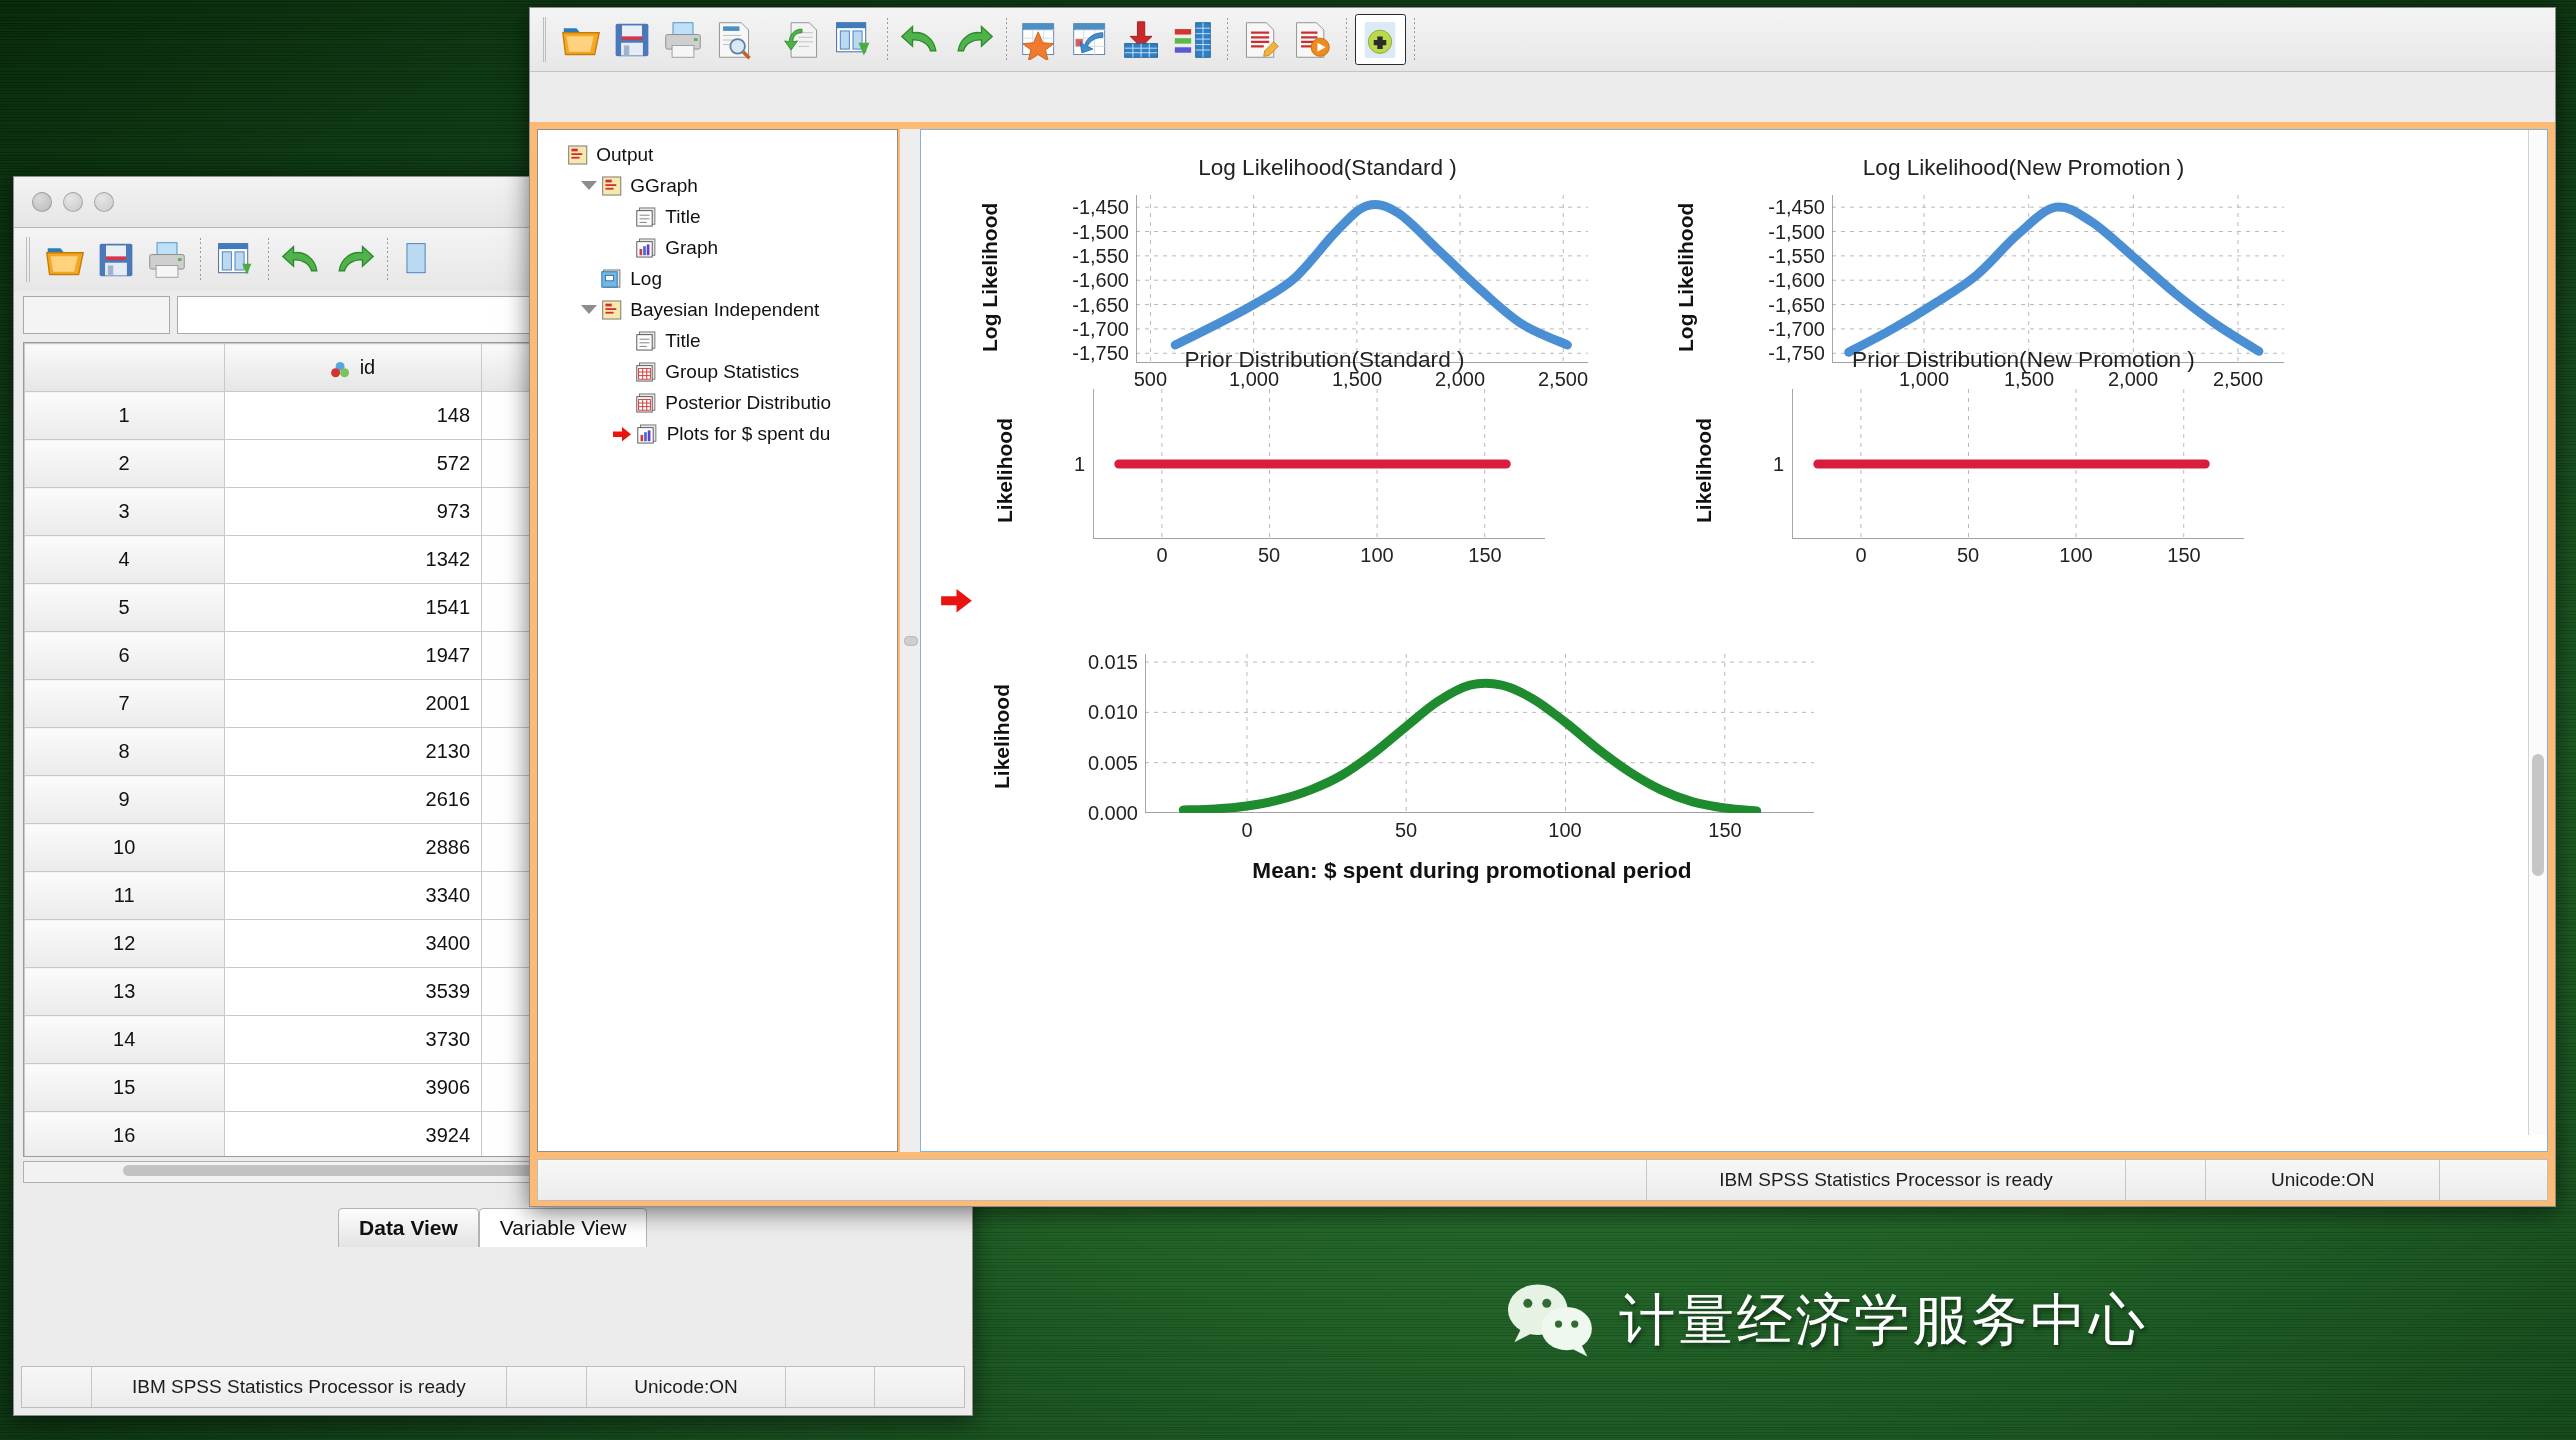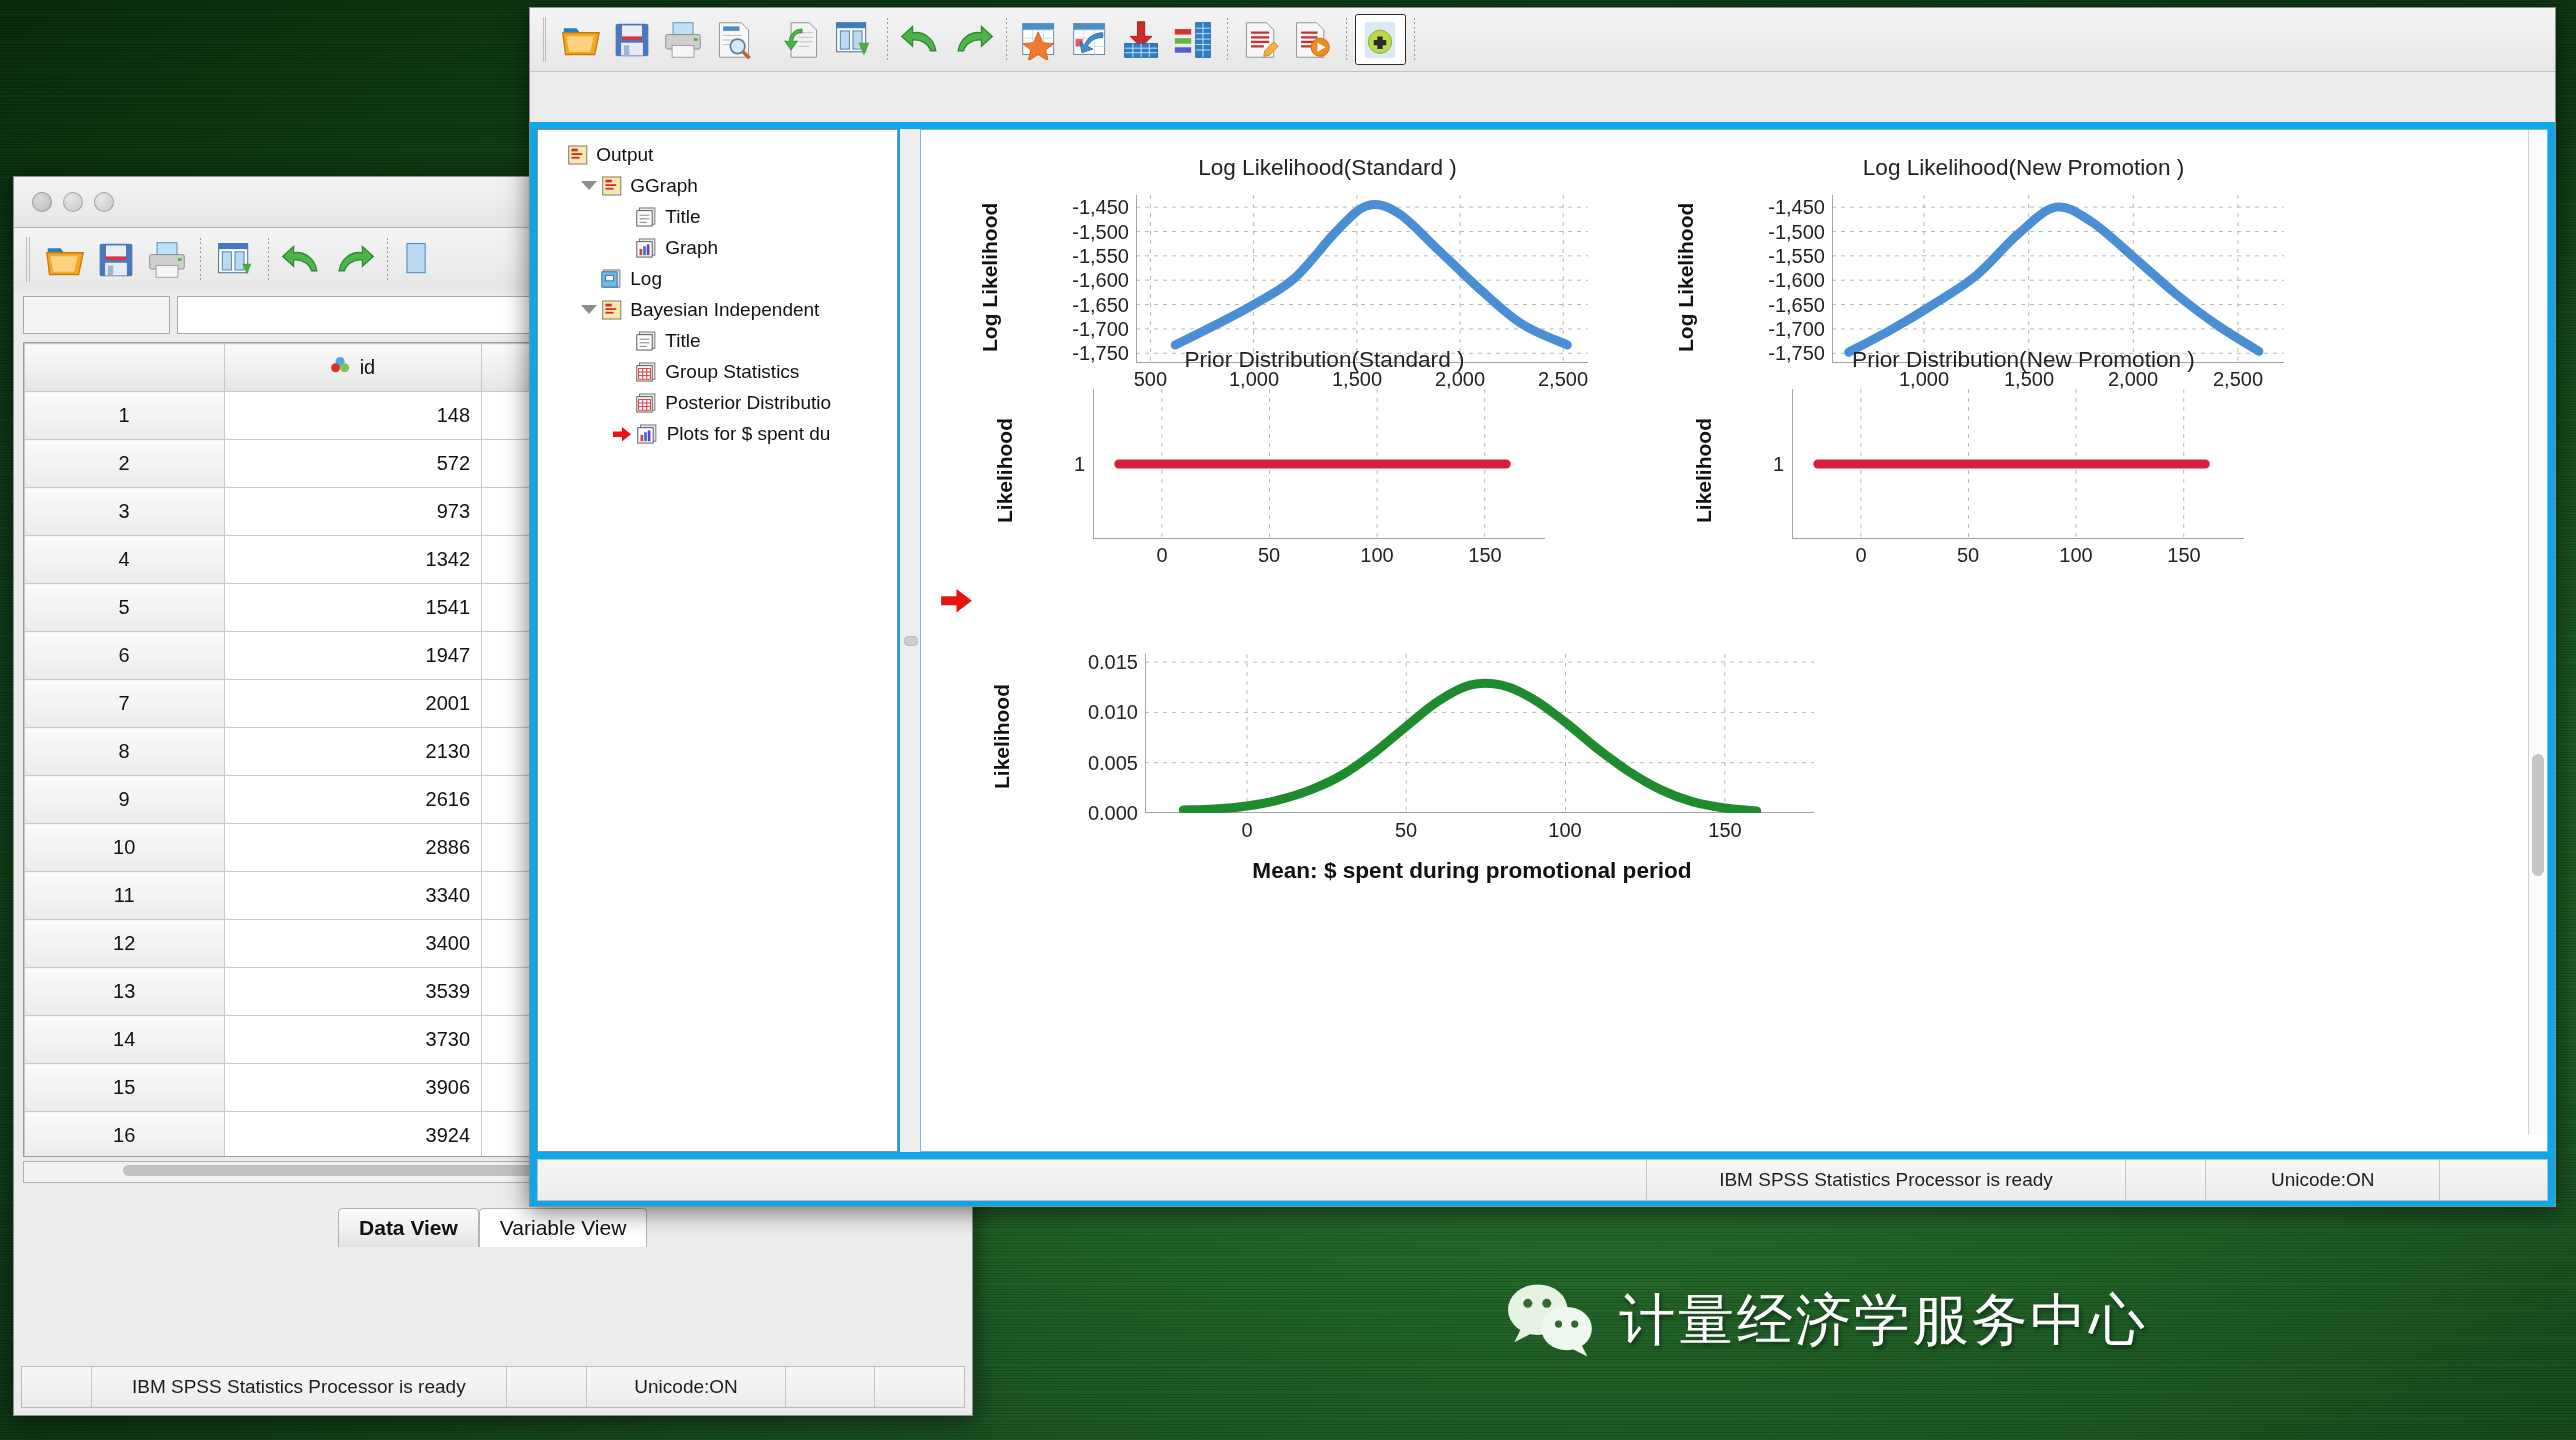--- a/index.html
+++ b/index.html
@@ -38,21 +38,21 @@
   .tb-sep{width:0.9px;height:43px;margin:0 8.1px;
     background:repeating-linear-gradient(180deg,#9a9a9a 0,#9a9a9a 1.8px,transparent 1.8px,transparent 4.5px);}
   .tb-rail{width:1.8px;height:45px;margin-right:9px;border-left:0.9px solid #bdbdbd;border-right:0.9px solid #bdbdbd;}
   .tbtn{width:49px;height:49px;display:flex;align-items:center;justify-content:center;
     border:0.9px solid transparent;border-radius:2.7px;}
   .tbtn.boxed{border:0.9px solid #2b2b2b;background:#fff;}
   .tbtn svg{display:block;}
 
   
   #viewer{left:529px;top:7.2px;width:2025px;height:1198px;}
-  #viewer .body{position:absolute;left:0;right:0;top:114px;bottom:0;background:#0ea5e9;}
+  #viewer .body{position:absolute;left:0;right:0;top:114px;bottom:0;background:#fdba74;}
 
   #outline{position:absolute;left:7.2px;top:7.2px;width:359px;bottom:54px;
     background:#fff;border:0.9px solid #8e8e8e;overflow:hidden;}
   .tree{padding:9px 0 0 5.4px;font-size:19px;color:#111;}
   .node{display:flex;align-items:center;height:31px;white-space:nowrap;}
   .tw{width:22px;display:flex;align-items:center;justify-content:center;flex:0 0 22px;}
   .tw i{display:block;width:0;height:0;border-left:8.1px solid transparent;border-right:8.1px solid transparent;
         border-top:9px solid #8d8d8d;}
   .nicon{width:23.5px;height:22px;margin-right:7.2px;flex:0 0 23.5px;}
   .outline-hsb{position:absolute;left:7.2px;right:7.2px;bottom:23.5px;height:20px;
@@ -105,21 +105,21 @@
   table.dv{border-collapse:collapse;width:100%;table-layout:fixed;font-size:20px;}
   table.dv th,table.dv td{border:0.9px solid #c9c9c9;height:45px;}
   table.dv th{background:linear-gradient(#fafafa,#e6e6e6);font-weight:normal;color:#111;}
   th.c-rn{width:105px;}
   th.c-id{width:136px;}
   th.c-ins{width:145px;}
   th.c-amt{width:108px;}
   td.rn{background:linear-gradient(#fbfbfb,#ebebeb);text-align:center;color:#111;}
   td.v{text-align:right;padding-right:11px;background:#fff;color:#111;}
   td.amt{text-align:right;padding-right:9px;background:#f1f1f1;color:#111;font-size:19px;}
-  .hdr-in{display:flex;align-items:flex-start;justify-content:center;gap:7.2px;}
+  .hdr-in{display:flex;align-items:flex-end;justify-content:center;gap:7.2px;}
 
   .grid-hsb{position:absolute;left:9px;right:9px;top:870px;height:20px;background:#f2f2f2;border:0.9px solid #b0b0b0;}
   .grid-hsb .thumb{width:461px;height:11.8px;margin:2.7px 0 0 99px;border-radius:6.3px;background:#c2c2c2;}
   .tabrow{position:absolute;left:0;right:0;top:904px;height:52px;display:flex;align-items:flex-end;
           justify-content:center;gap:0;background:#ececec;}
   .vtab{padding:7.2px 20px;font-size:21px;border:0.9px solid #b3b3b3;border-bottom:none;
         border-radius:4.5px 4.5px 0 0;color:#111;background:#fff;}
   .vtab.active{font-weight:bold;background:linear-gradient(#fdfdfd,#e3e3e3);}
   .ed-status{position:absolute;left:7.2px;right:7.2px;bottom:7.2px;height:40px;
     background:linear-gradient(#f7f7f7,#ececec);border:0.9px solid #bdbdbd;display:flex;align-items:stretch;}

